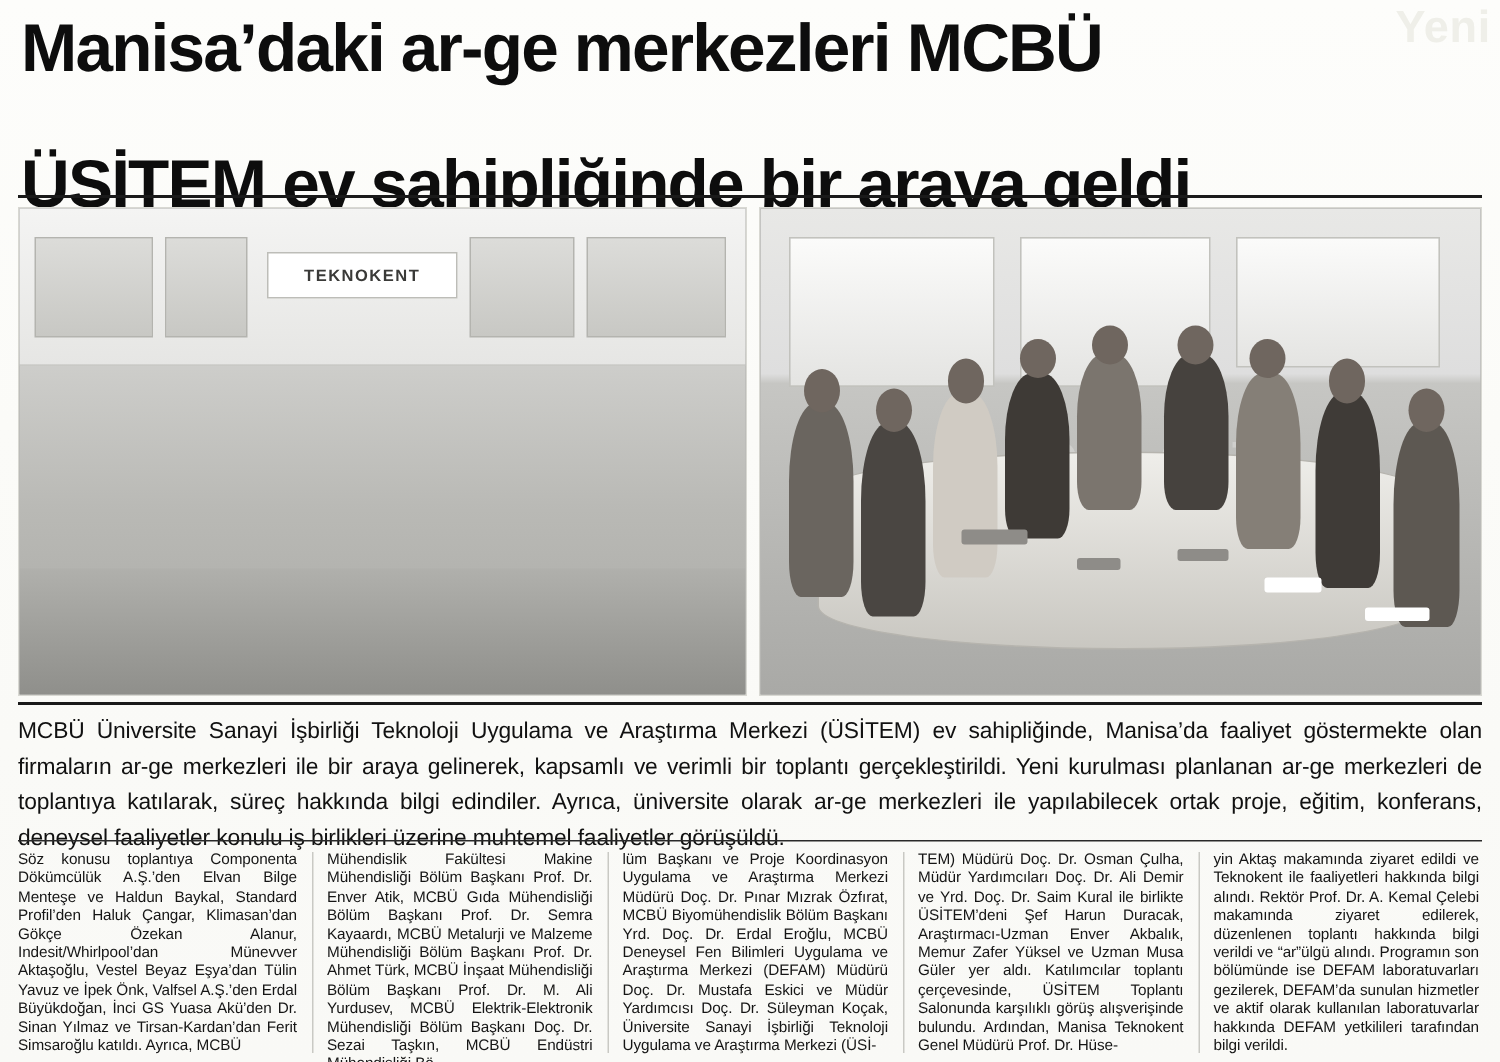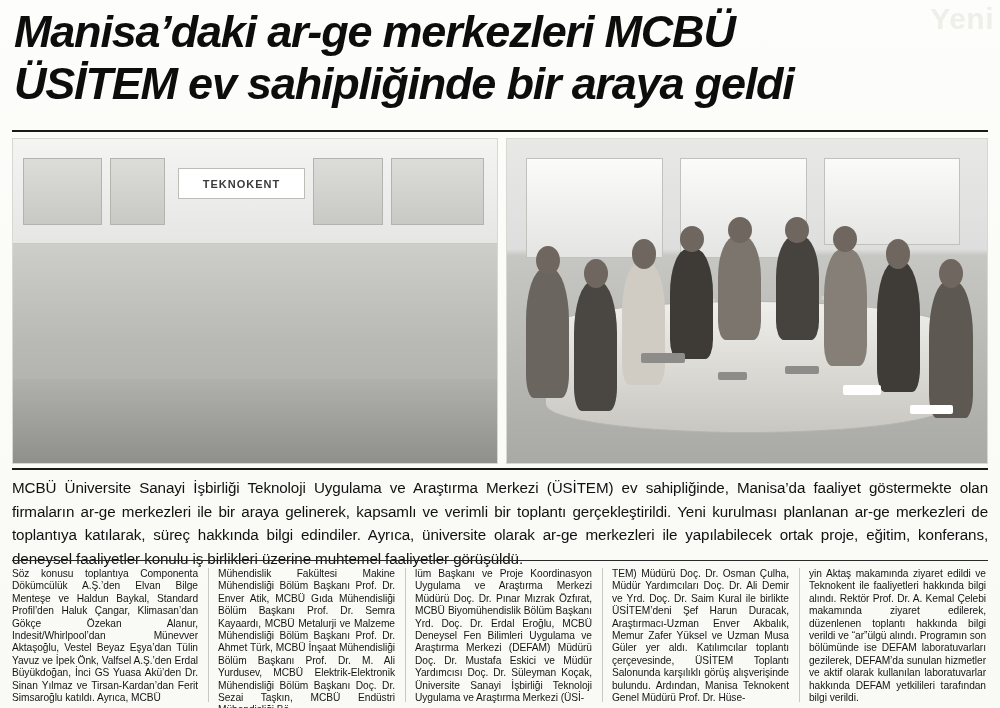--- a/index.html
+++ b/index.html
@@ -40,24 +40,23 @@
     position: absolute;
     top: 6px;
     left: 14px;
     width: 972px;
     font-weight: bold;
     font-size: 45px;
     line-height: 52px;
     letter-spacing: -1.2px;
     color: #0d0d0d;
     font-family: "Liberation Sans", sans-serif;
-    font-style: italic;
   }
   .headline .l1 { display: block; }
-  .headline .l2 { display: block; }
+  .headline .l2 { display: block; margin-top: 39px; }
 
   .rule-top {
     position: absolute;
     left: 12px;
     top: 130px;
     width: 976px;
     height: 2px;
     background: #1a1a1a;
   }
 

